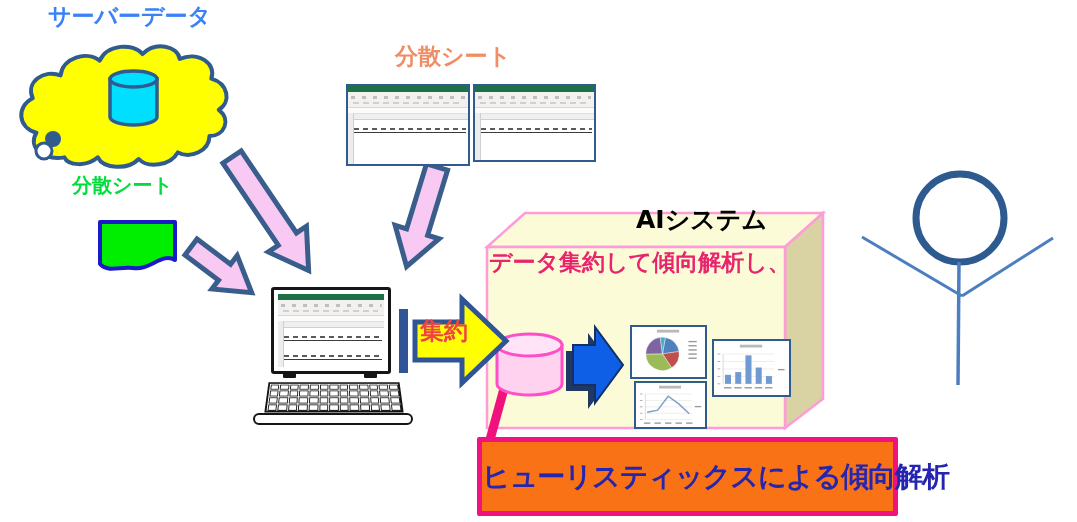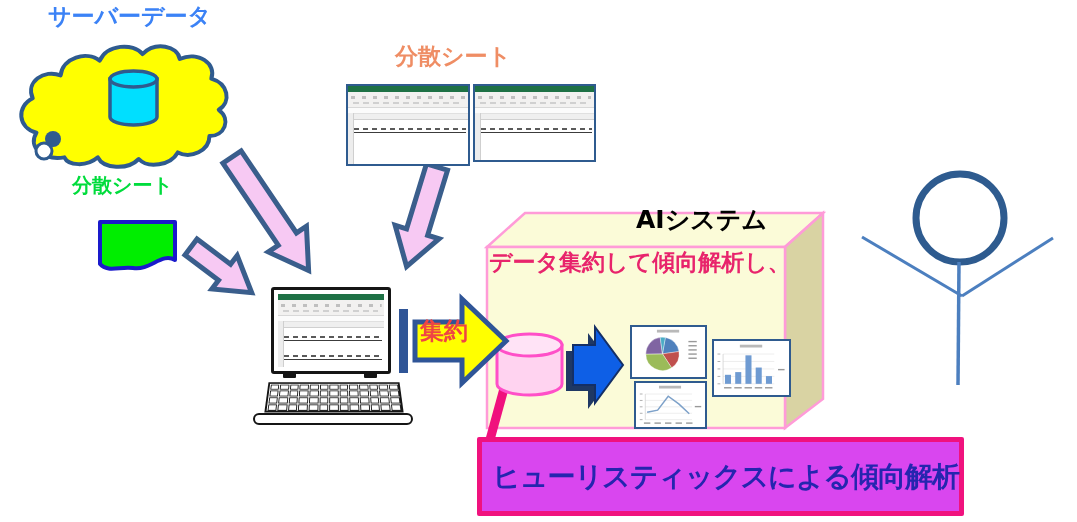--- a/index.html
+++ b/index.html
@@ -7,23 +7,23 @@
          font-family:"DejaVu Sans","Liberation Sans",sans-serif;}
   #scene{position:absolute;left:0;top:0;width:1077px;height:522px;}
   .label{position:absolute;font-weight:bold;white-space:nowrap;line-height:1.1;}
   .lbl-server{left:48px;top:4px;font-size:23px;color:#3b82f6;}
   .lbl-individual{left:72px;top:174px;font-size:20px;color:#00DC3C;}
   .lbl-sheets{left:395px;top:44px;font-size:23px;color:#EF8D64;}
   .lbl-aggregate{left:420px;top:318px;font-size:24px;color:#ef4444;}
   .lbl-ai-title{left:567px;top:206px;width:200px;text-align:right;font-size:25px;color:#000000;}
   .ai-desc{position:absolute;left:489px;top:247px;width:300px;font-weight:bold;
            font-size:23px;line-height:31px;color:#E8246C;white-space:nowrap;}
-  .banner{position:absolute;left:477px;top:437px;width:487px;height:79px;box-sizing:border-box;
-          background:#d946ef;border:5px solid #F0127E;border-radius:2px;
-          display:flex;align-items:center;justify-content:flex-end;}
+  .banner{position:absolute;left:477px;top:437px;width:421px;height:79px;box-sizing:border-box;
+          background:#f97316;border:5px solid #F0127E;border-radius:2px;
+          display:flex;align-items:center;justify-content:flex-start;}
   .banner span{font-weight:bold;font-size:28px;letter-spacing:-1px;color:#2525AF;white-space:nowrap;}
 
   
   .xl{position:absolute;background:#fff;border:2.5px solid #2F5B8F;box-sizing:border-box;overflow:hidden;}
   .xl .tb{height:6px;background:#1E7145;}
   .xl .rb{height:15px;background:#F2F1F0;border-bottom:1px solid #D8D8D8;
           background-image:repeating-linear-gradient(90deg,#BFBFBF 0 4px,transparent 4px 11px),
                            repeating-linear-gradient(90deg,#D0D0D0 0 6px,transparent 6px 10px);
           background-size:95% 3px,90% 2px;background-position:3px 4px,5px 10px;background-repeat:no-repeat;}
   .xl .fx{height:5px;background:#FBFBFB;border-bottom:1px solid #E0E0E0;}

